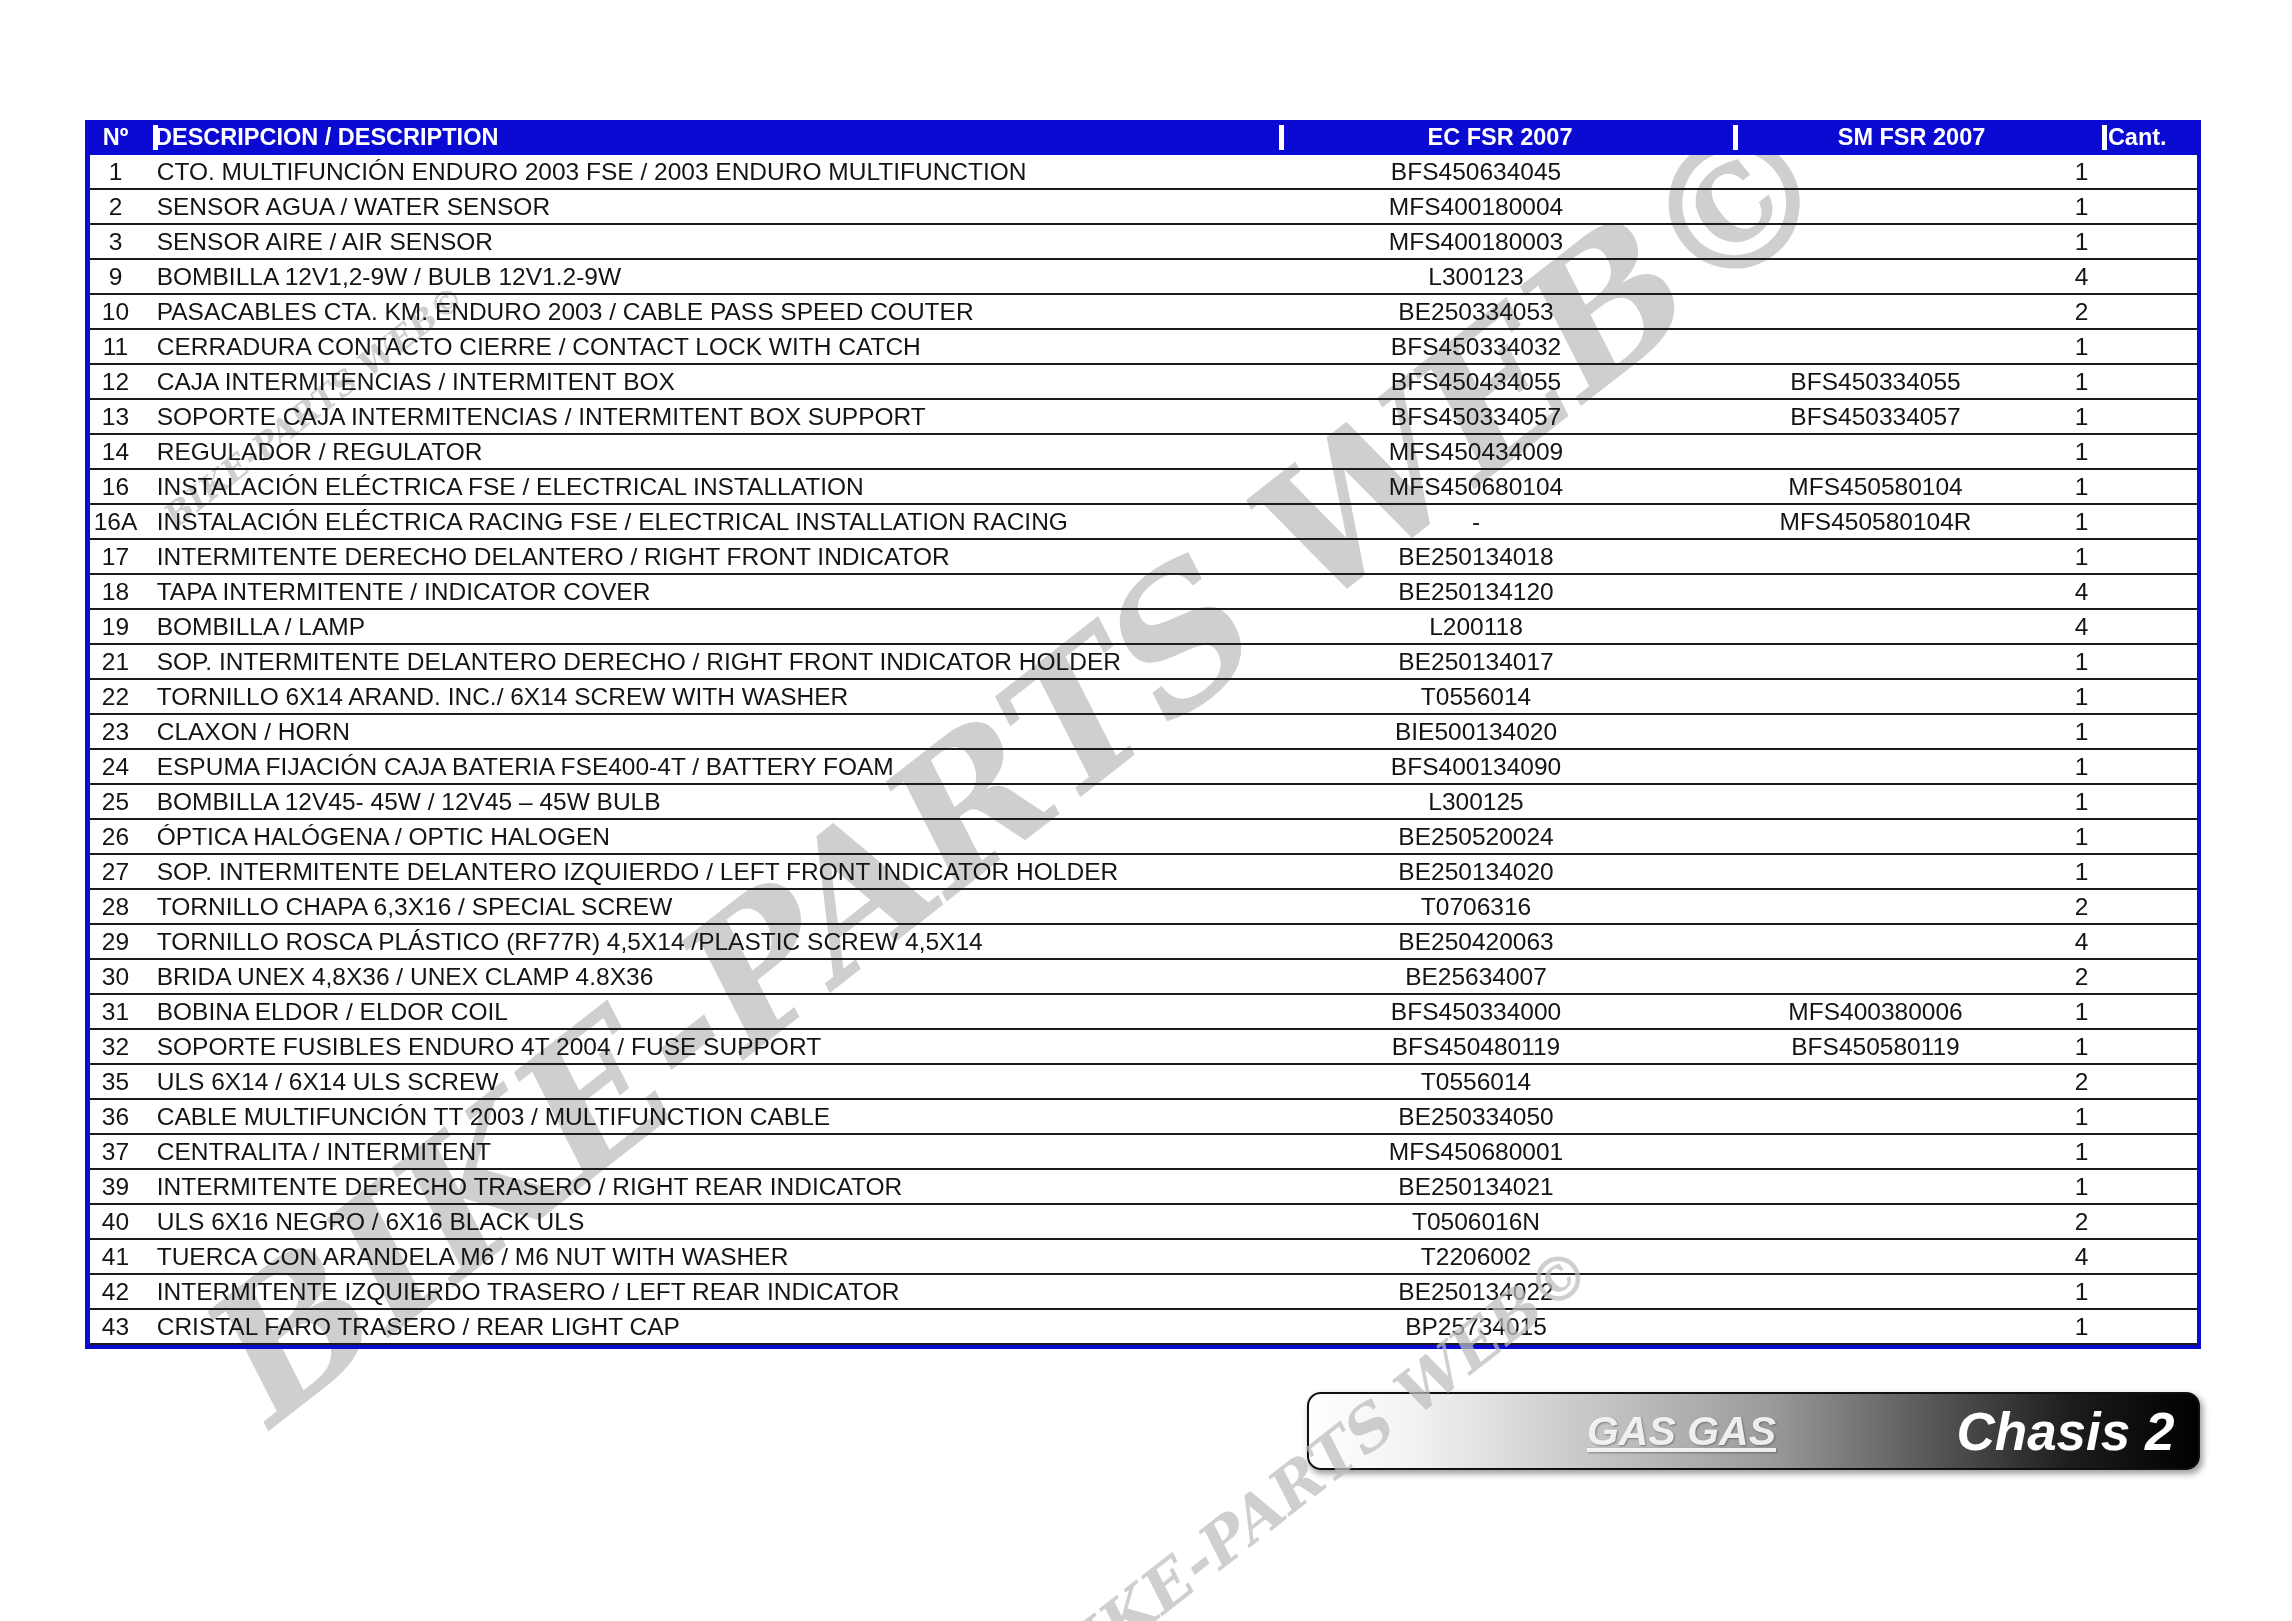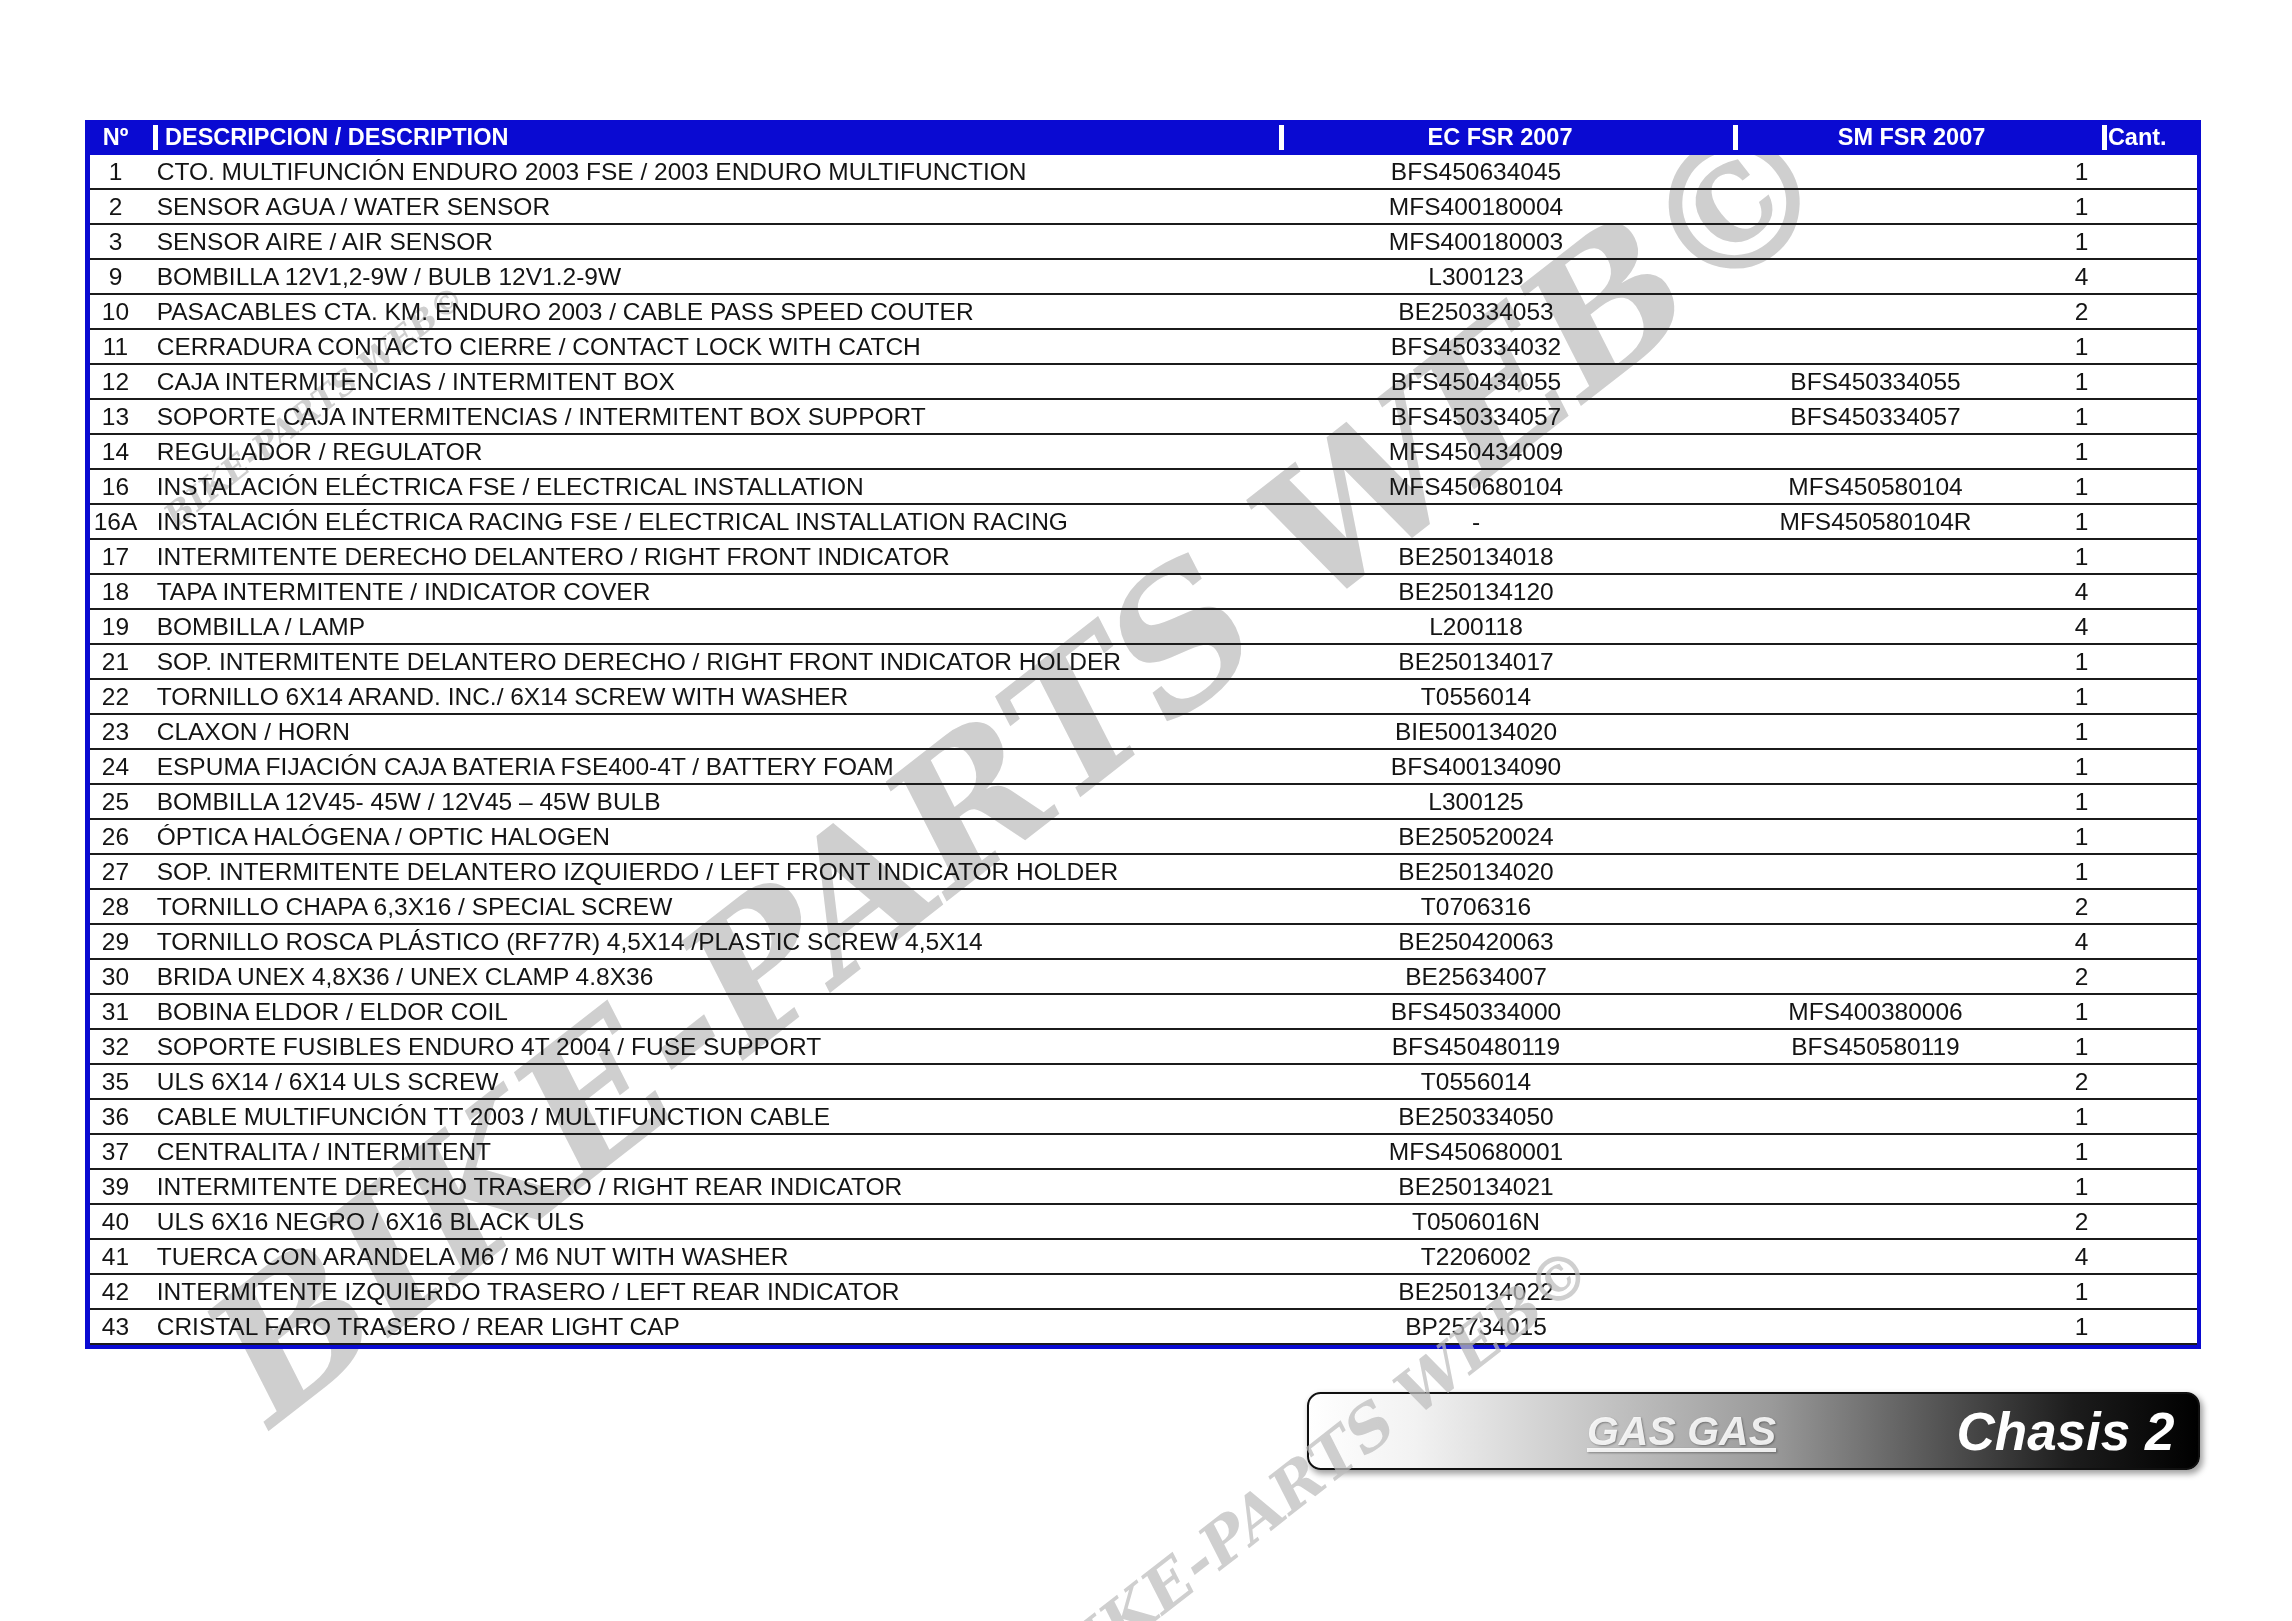--- a/index.html
+++ b/index.html
@@ -49,21 +49,21 @@
     border-bottom:2px solid #1b1b1b;
     font-size:24.5px;color:#141414;background:transparent;
   }
   .cell{display:flex;align-items:center;box-sizing:border-box;}
   .c-num {width:51px;justify-content:center;}
   .c-desc{width:1114px;justify-content:flex-start;padding-left:15.7px;}
   .c-ec  {width:442px;justify-content:center;}
   .c-sm  {width:357px;justify-content:center;}
   .c-cant{width:55px;justify-content:center;}
   .th.c-num{justify-content:center;}
-  .th.c-desc{padding-left:12px;border-radius:13px;}
+  .th.c-desc{padding-left:2px;border-radius:13px;}
   .th.c-ec,.th.c-sm{justify-content:center;}
   .th.c-cant{justify-content:flex-start;padding-left:5.9px;}
 
   
   .footer-plate{
     position:absolute;left:1307px;top:1392px;width:893px;height:78px;z-index:2;
     border:2px solid #101010;border-radius:13.7px;box-sizing:border-box;
     background:linear-gradient(90deg,#ffffff 0%,#f2f2f2 12%,#9a9a9a 52%,#1c1c1c 86%,#000000 100%);
     box-shadow:2.9px 3.9px 5.9px rgba(0,0,0,0.38);
   }

